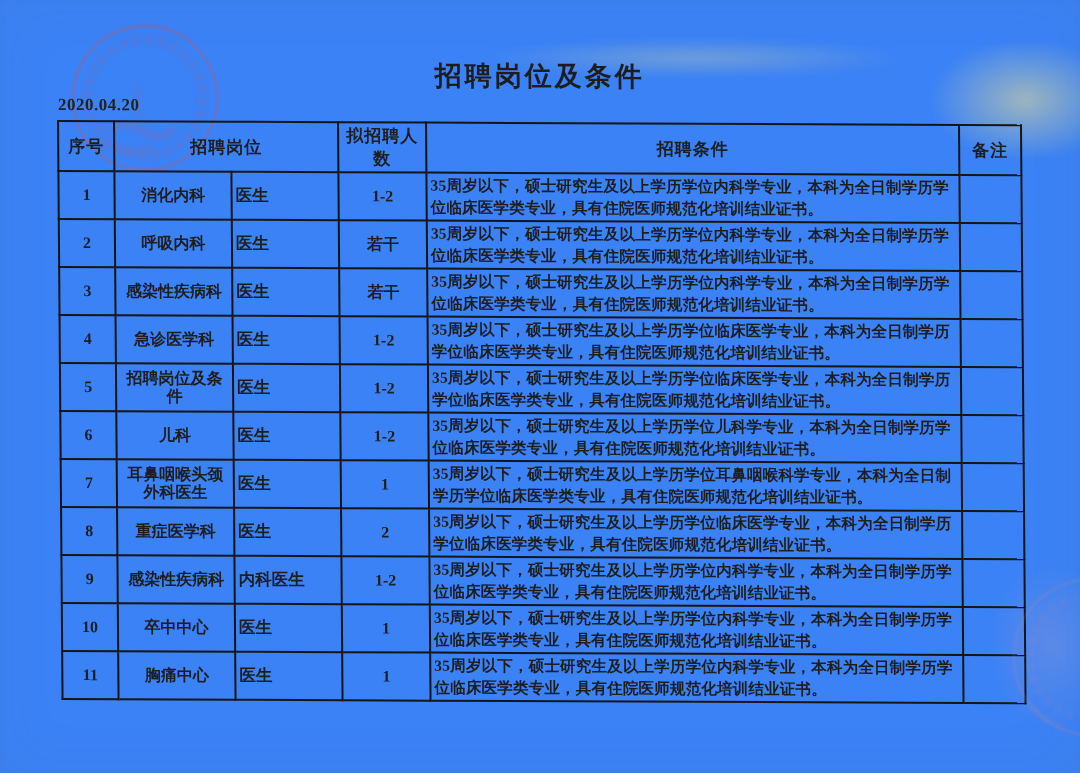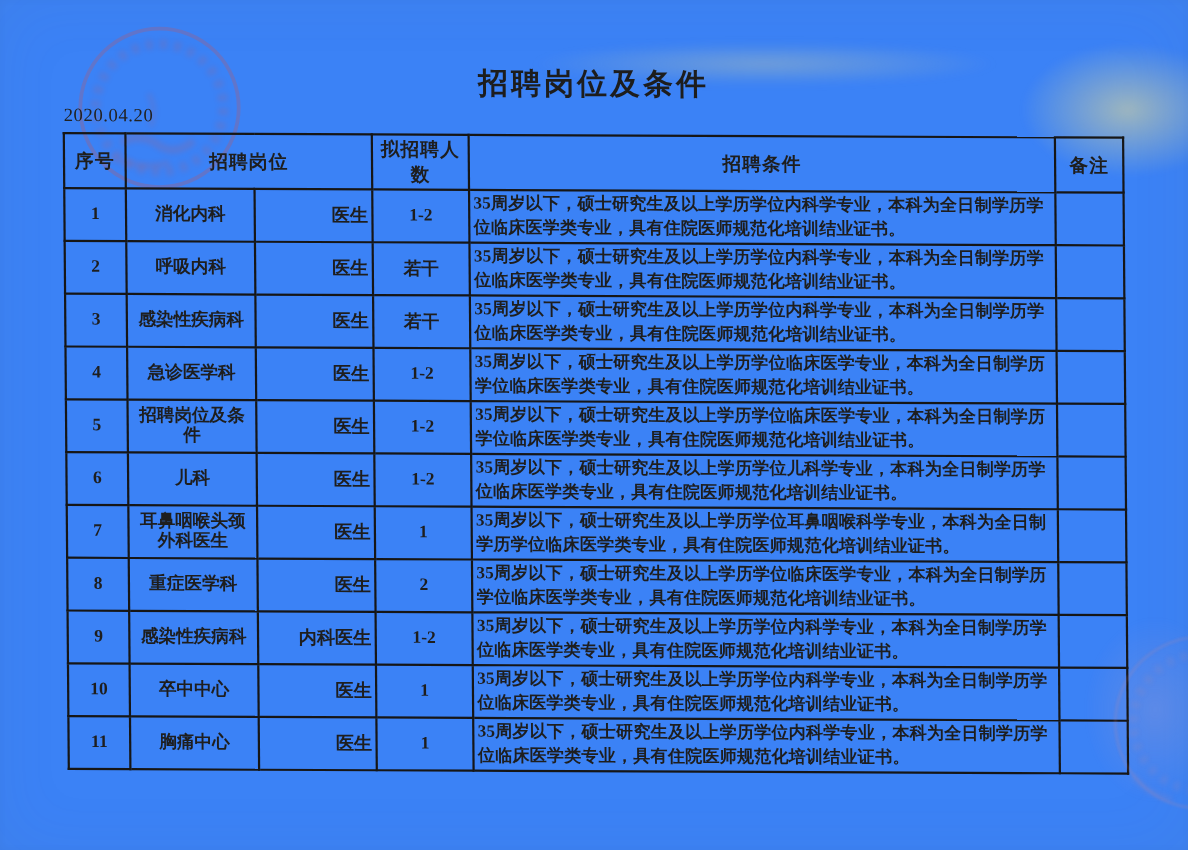--- a/index.html
+++ b/index.html
@@ -35,39 +35,39 @@
     transform:rotate(0.25deg) skewX(0.7deg);
     transform-origin:60px 120px;
   }
   .title{
     position:absolute;top:56px;left:0;right:0;margin:0;
     text-align:center;font-size:27px;font-weight:bold;color:#1d1d1d;
     letter-spacing:3px;
   }
   .date{
     position:absolute;top:95px;left:58px;
-    font-size:17px;font-weight:normal;color:#222;letter-spacing:0.5px;
+    font-size:17px;font-weight:bold;color:#222;letter-spacing:0.5px;
   }
   table.rec{
     position:absolute;top:120px;left:57px;
     border-collapse:collapse;table-layout:fixed;width:963px;
     color:#1e1e1e;
   }
   table.rec th, table.rec td{
     border:2.2px solid #161616;
     font-weight:bold;
     padding:1px 3px;
     overflow:hidden;
   }
   table.rec th{
     height:46px;font-size:17px;text-align:center;letter-spacing:1px;
   }
   td.c-no{height:43px;text-align:center;font-size:16px;font-family:"Liberation Serif","DejaVu Serif",serif;}
   td.c-dept{text-align:center;font-size:16px;line-height:1.15;padding:1px 4px;}
-  td.c-role{text-align:right;font-size:16.5px;}
+  td.c-role{text-align:left;font-size:16.5px;}
   td.c-count{text-align:center;font-size:16px;}
   td.c-cond{
     font-size:15.5px;line-height:1.42;padding:2px 5px 2px 5px;
     text-align:left;vertical-align:middle;letter-spacing:0.2px;
   }
   td.c-remark{}
 </style>
 </head>
 <body>
 

